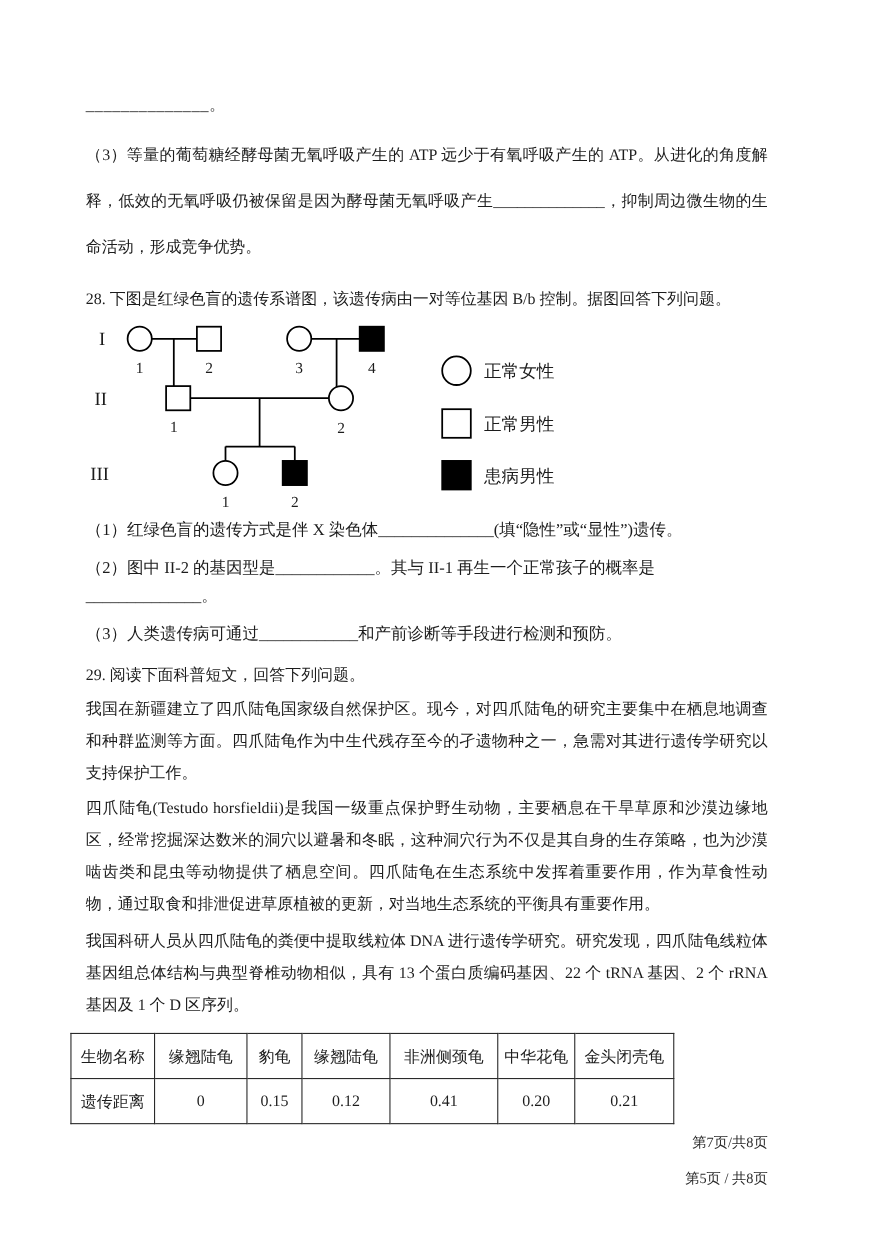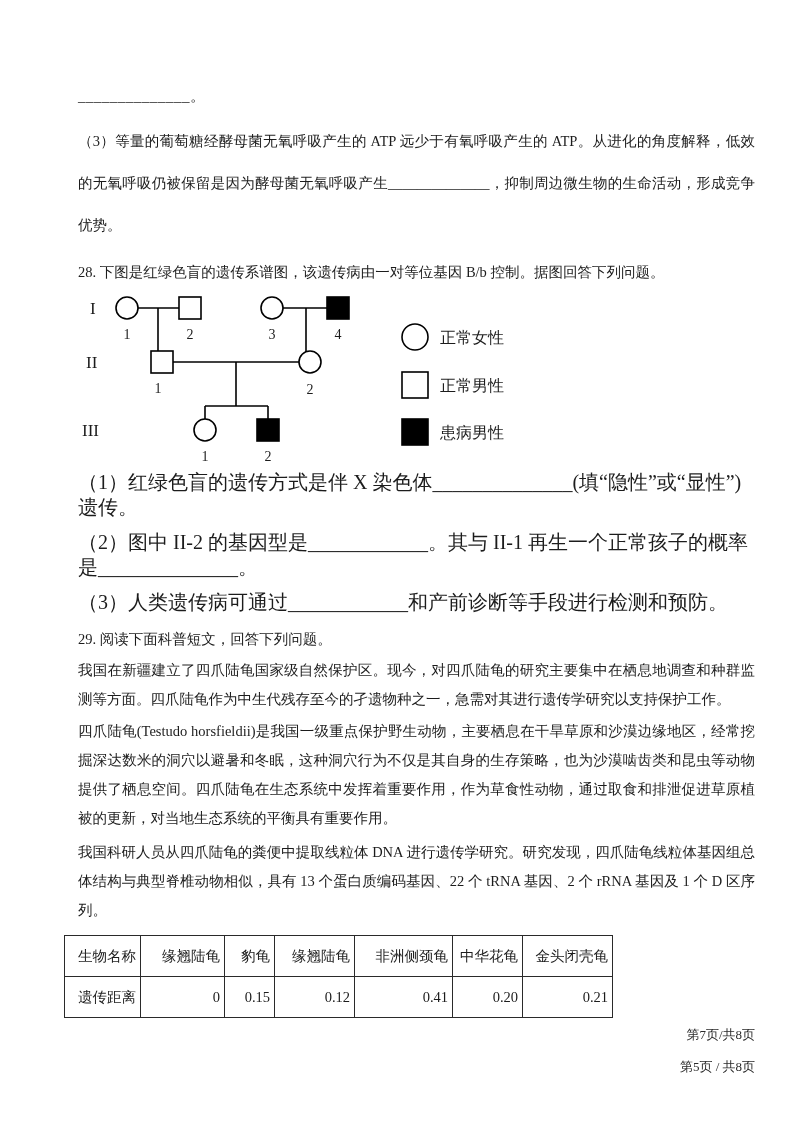--- a/index.html
+++ b/index.html
@@ -6,21 +6,21 @@
   html, body { background: #ffffff; }
   body {
     font-family: "Liberation Serif", "DejaVu Serif", serif;
     color: #1c1c1c;
   }
   .page {
     position: relative;
     width: 793px;
     height: 1122px;
     background: #ffffff;
-    padding: 86px 38px 0 78px;
+    padding: 86px 95px 0 78px;
     overflow: hidden;
   }
   .blank-line {
     font-size: 15px;
     line-height: 20px;
     letter-spacing: 0.5px;
   }
   .para {
     font-size: 14.5px;
     line-height: 29px;
@@ -31,42 +31,42 @@
     margin-top: 14px;
     line-height: 42px;
   }
   .stem {
     font-size: 14.5px;
     line-height: 24px;
     margin-top: 14px;
   }
   .stem-q29 { margin-top: 12px; }
   .subq {
-    font-size: 20px;
+    font-size: 15px;
     line-height: 25px;
     margin-top: 10px;
     font-family: Liberation Serif, serif;
   }
   .subq-first { margin-top: 6px; }
   .pedigree-wrap {
     margin-top: 4px;
     height: 176px;
     width: 637px;
   }
   .pedigree-wrap svg { display: block; }
   .dist-table {
     border-collapse: collapse;
     table-layout: fixed;
     width: 524px;
     margin-top: 10px;
     margin-left: -14px;
   }
   .dist-table td {
     border: 1px solid #2a2a2a;
-    text-align: right;
+    text-align: center;
     vertical-align: middle;
     height: 41px;
     font-size: 14.5px;
     padding: 2px 4px;
   }
   .footer-line {
     text-align: right;
     font-size: 13px;
     line-height: 18px;
     color: #2a2a2a;

